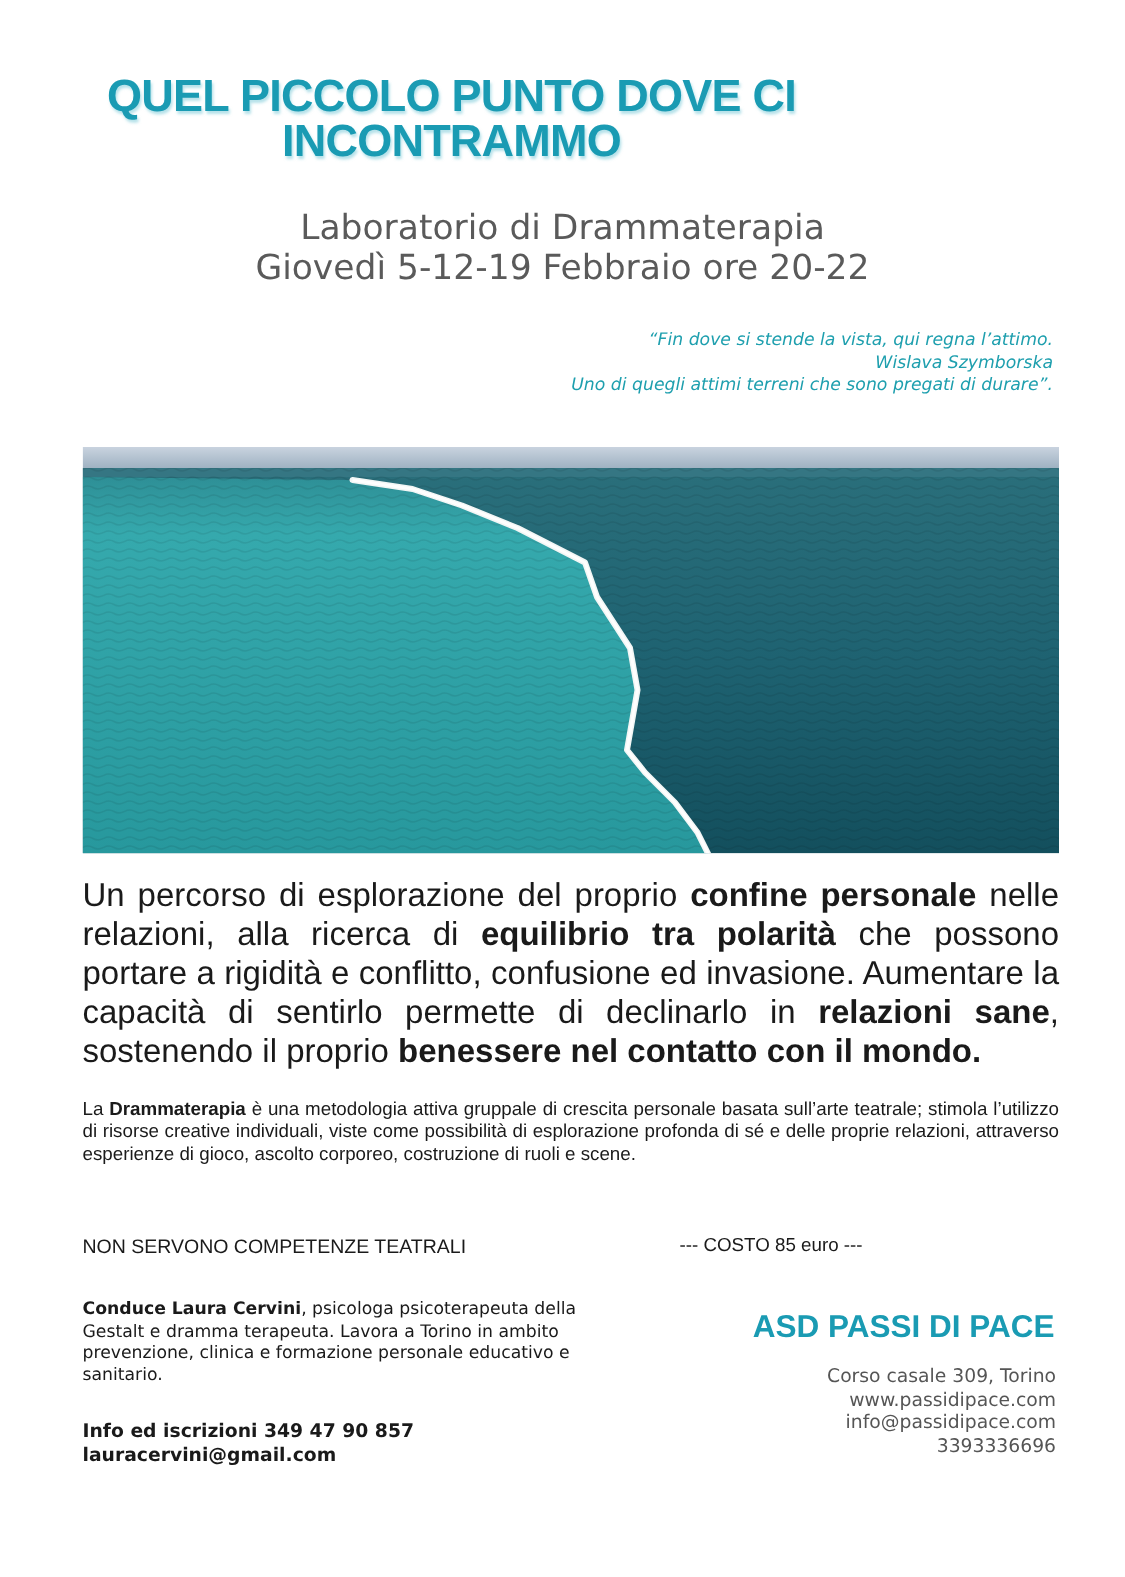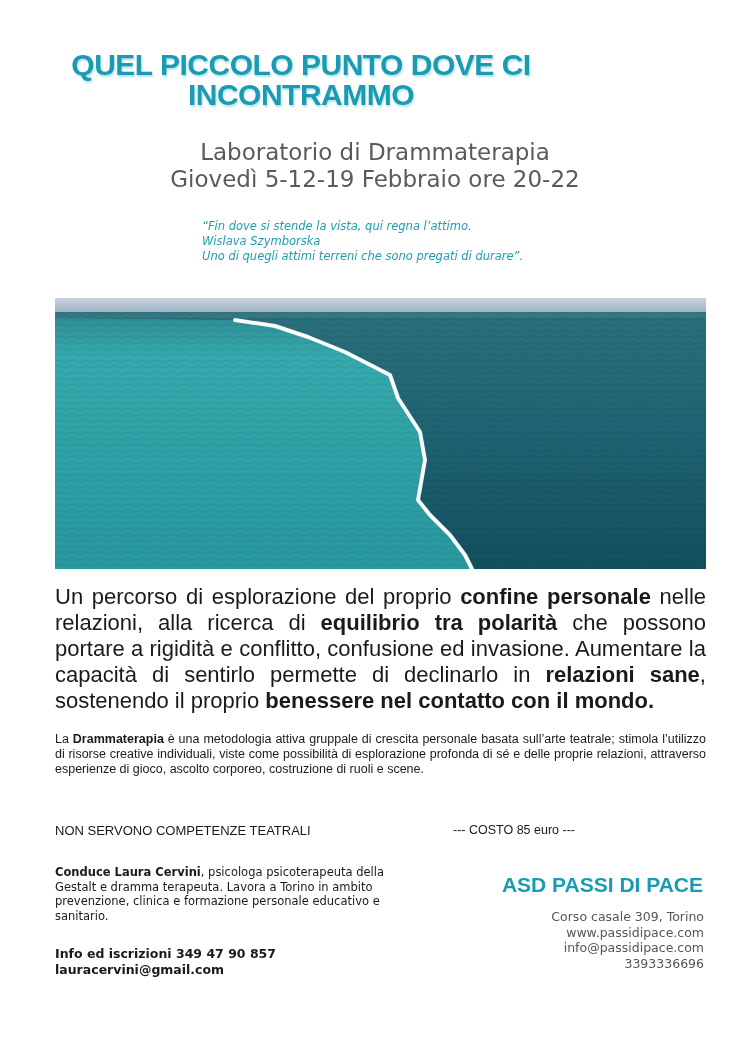--- a/index.html
+++ b/index.html
@@ -39,20 +39,21 @@
       font-family: "DejaVu Sans", sans-serif;
       font-size: 23px;
       line-height: 27px;
     }
     .subtitle .line { display: block; }
 
     
     .quote {
       right: 48px; top: 219px;
       width: 500px;
+      text-align: right;
       color: #1e9fae;
       font-family: "DejaVu Sans", sans-serif;
       font-style: italic;
       font-size: 11.5px;
       line-height: 15px;
     }
     .quote .line { display: block; }
 
     
     .photo {

